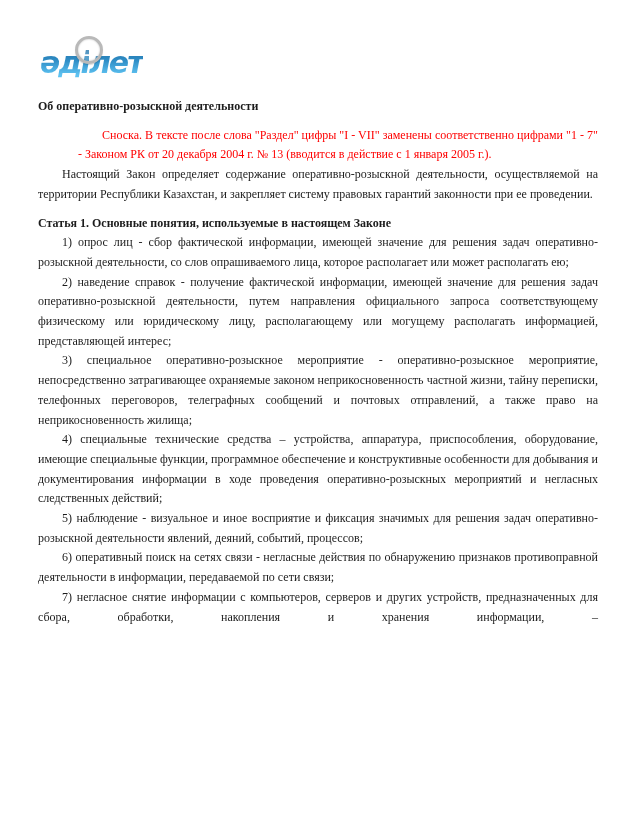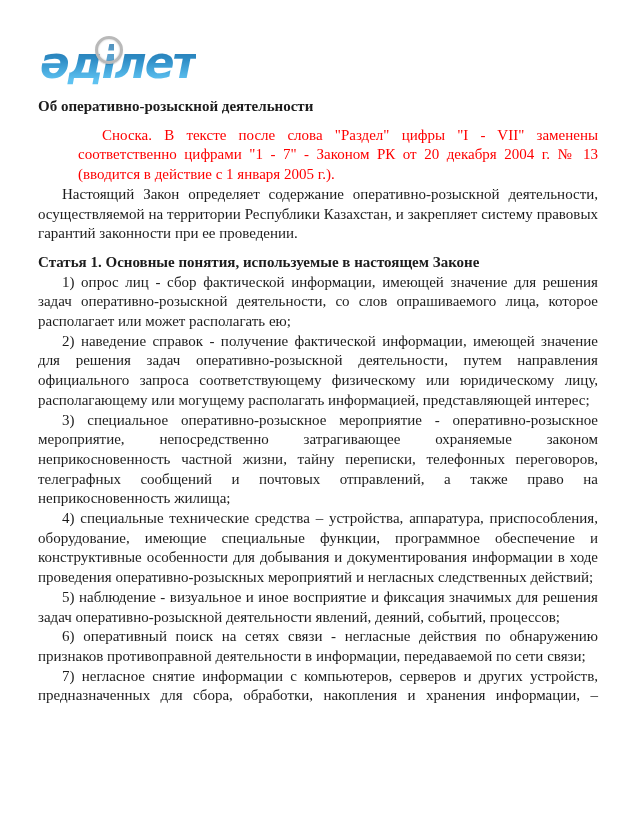--- a/index.html
+++ b/index.html
@@ -23,21 +23,21 @@
   .logo {
     position: relative;
     height: 52px;
     margin: 0 0 6px 2px;
     white-space: nowrap;
   }
   .logo-part {
     font-family: "DejaVu Sans", sans-serif;
     font-style: italic;
     font-weight: bold;
-    font-size: 44px;
+    font-size: 30px;
     line-height: 52px;
     letter-spacing: -2px;
     color: #2f8ec7;
     background: linear-gradient(180deg, #1e6ca3 5%, #2f8ec7 45%, #5ec2f1 85%);
     -webkit-background-clip: text;
     background-clip: text;
     -webkit-text-fill-color: transparent;
   }
   .i-wrap {
     position: relative;
@@ -52,21 +52,21 @@
     border: 3px solid #b9b9b9;
     border-radius: 50%;
     background: rgba(255,255,255,0.22);
     box-shadow: inset 0 0 2px rgba(0,0,0,0.25), 0 1px 1px rgba(0,0,0,0.15);
   }
 
   
   p, h1, h2, h3 {
     margin: 0;
     line-height: 19.7px;
-    font-size: 15px;
+    font-size: 12px;
   }
   .just {
     text-align: justify;
     text-indent: 24px;
   }
   .doc-title {
     font-weight: bold;
     margin: 8px 0 9px 0;
   }
   .plain { text-indent: 0; }

